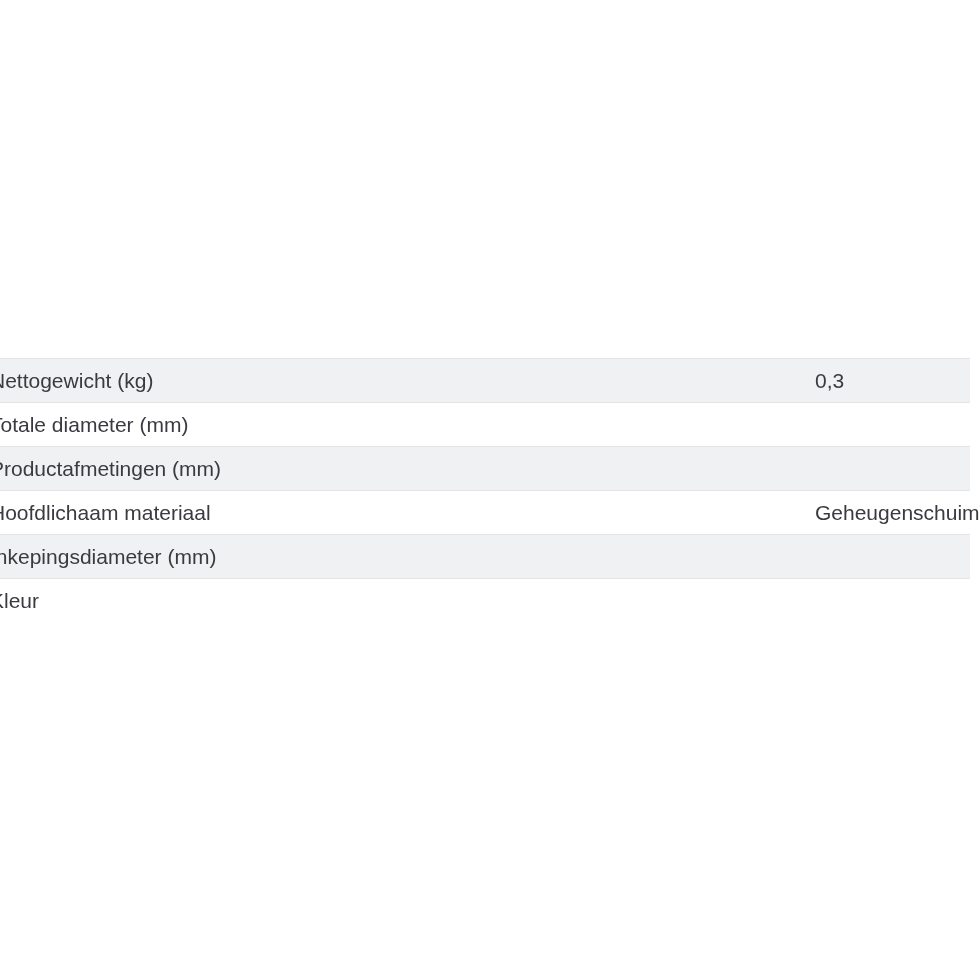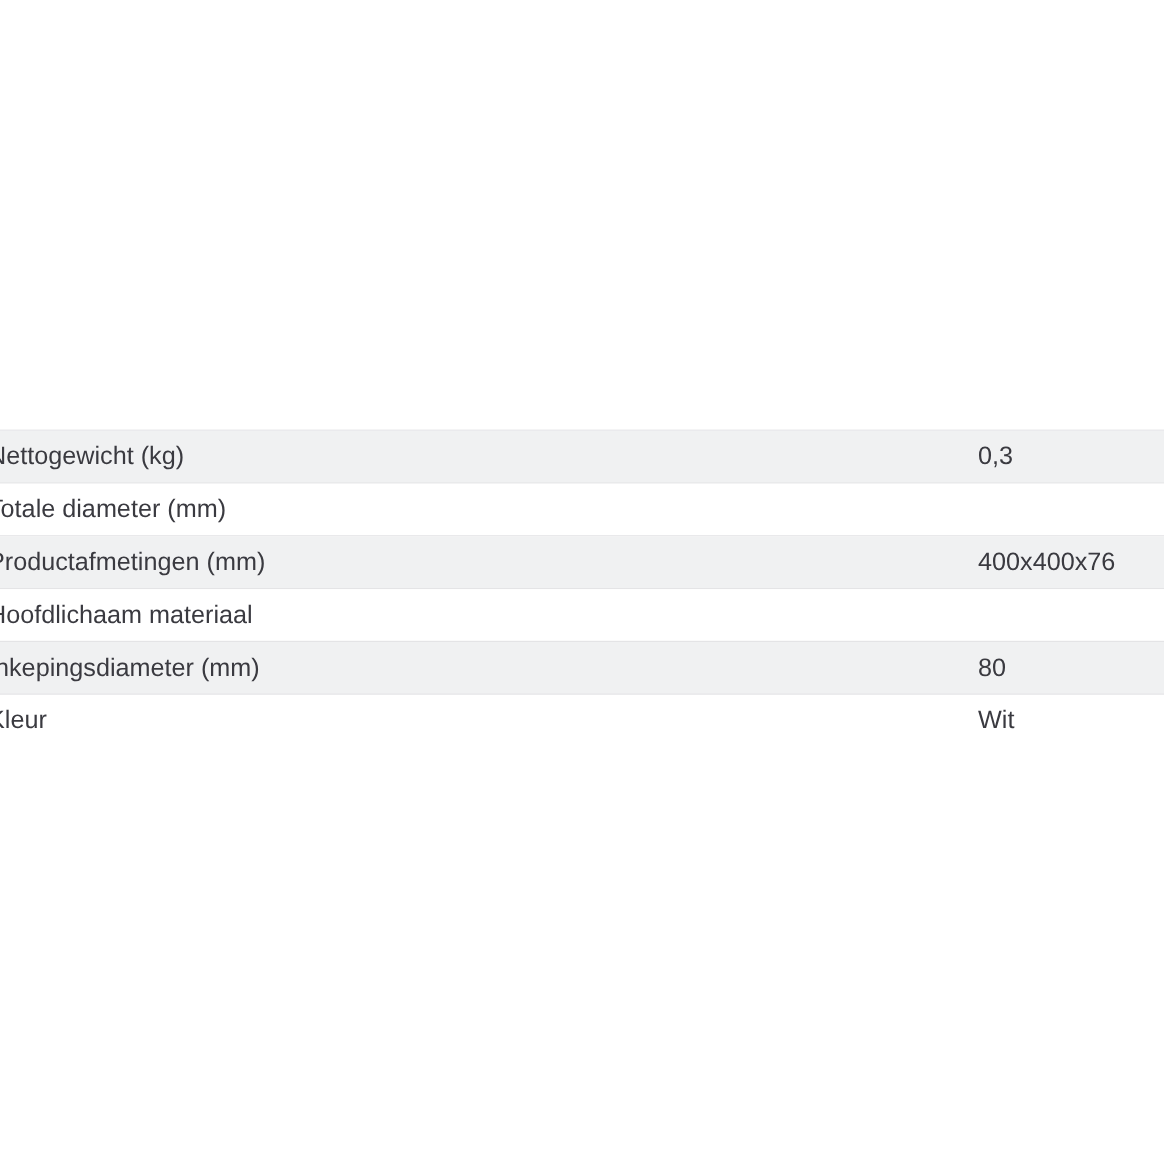--- a/index.html
+++ b/index.html
@@ -62,30 +62,28 @@
     <div class="spec-label">Nettogewicht (kg)</div>
     <div class="spec-value">0,3</div>
   </div>
 
   <div class="spec-row">
     <div class="spec-label">Totale diameter (mm)</div>
   </div>
 
   <div class="spec-row">
     <div class="spec-label">Productafmetingen (mm)</div>
-    <div class="spec-value">400x400x76</div>
   </div>
 
   <div class="spec-row">
     <div class="spec-label">Hoofdlichaam materiaal</div>
+    <div class="spec-value">Geheugenschuim</div>
   </div>
 
   <div class="spec-row">
     <div class="spec-label">Inkepingsdiameter (mm)</div>
-    <div class="spec-value">80</div>
   </div>
 
   <div class="spec-row">
     <div class="spec-label">Kleur</div>
-    <div class="spec-value">Wit</div>
   </div>
 
 </div>
 
 </body></html>

